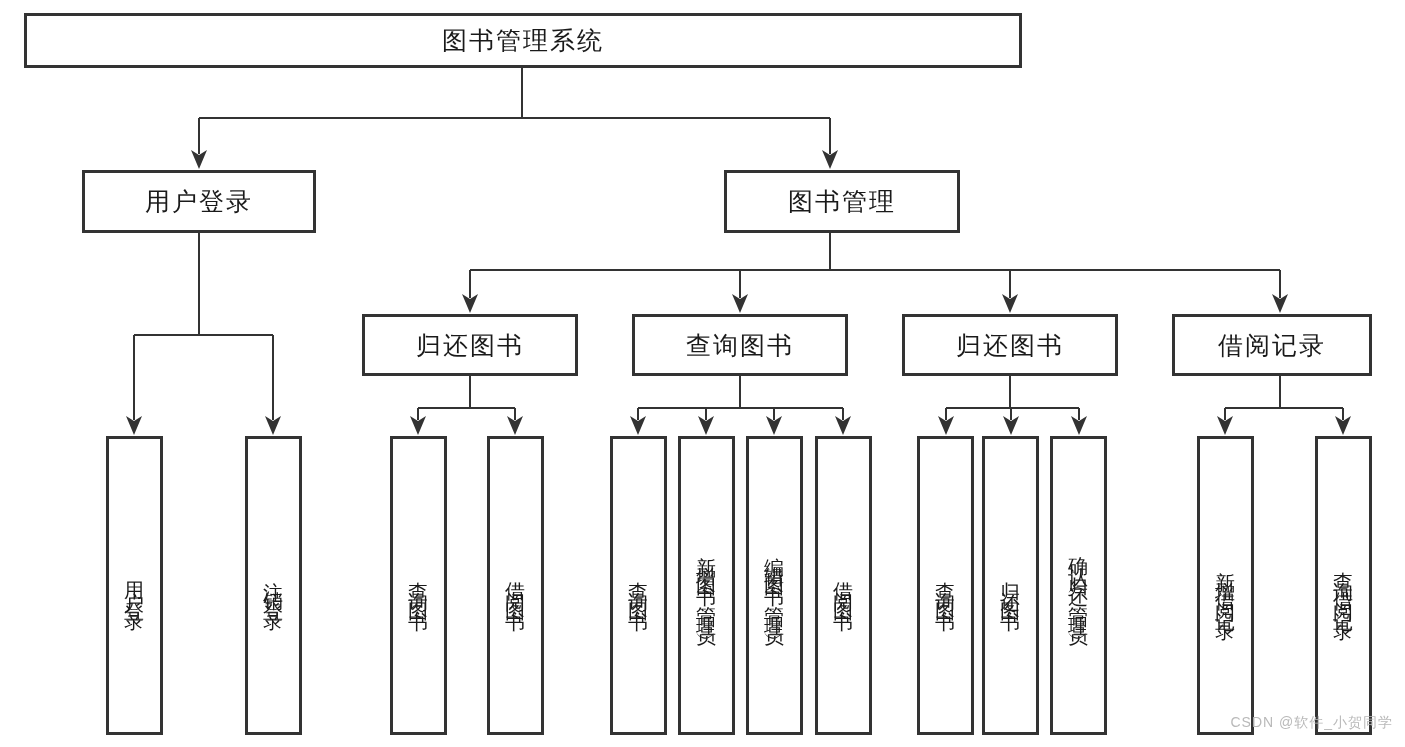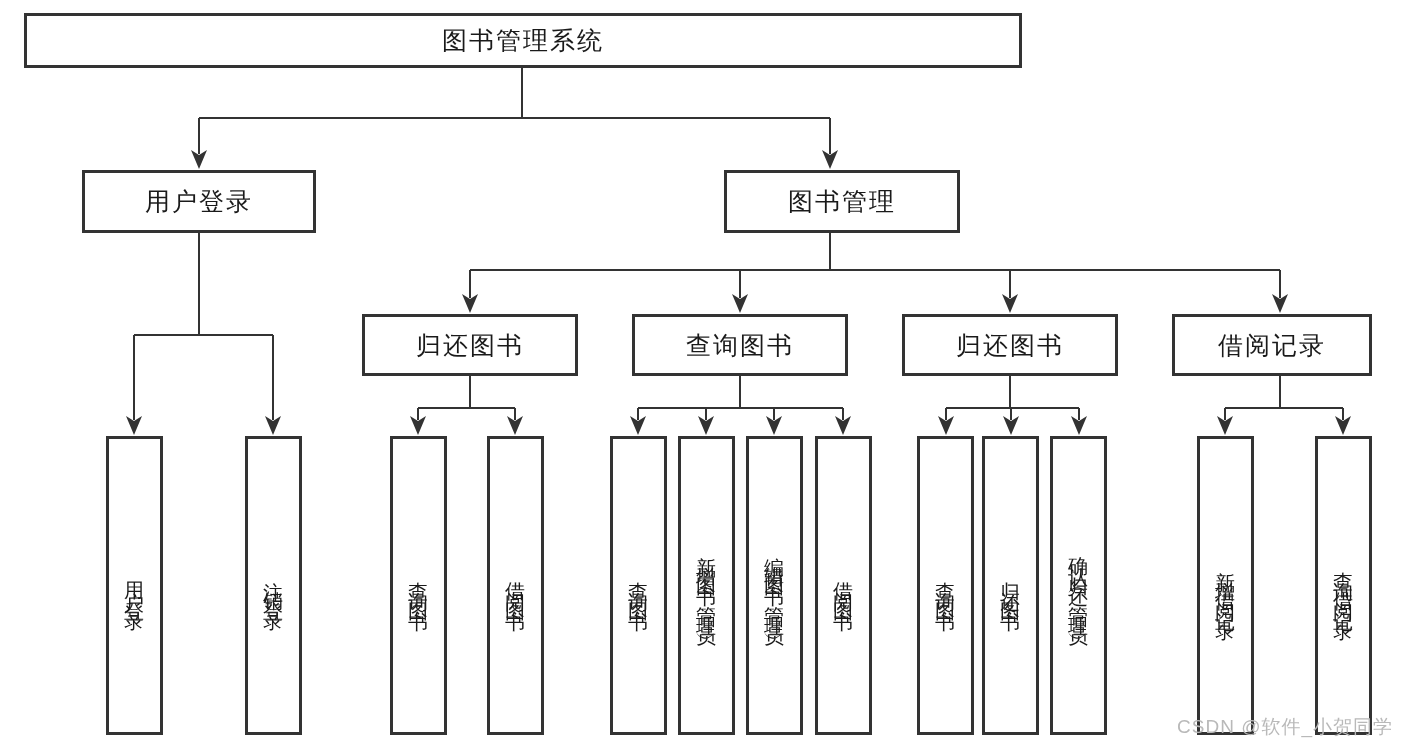--- a/index.html
+++ b/index.html
@@ -33,21 +33,21 @@
   .vbox .vtext{
     writing-mode:vertical-rl;
     text-orientation:mixed;
     letter-spacing:10px;
     line-height:1;
     white-space:nowrap;
   }
   .watermark{
     position:absolute;
     right:12px;top:714px;
-    font-size:19px;
+    font-size:14px;
     color:var(--watermark);
     letter-spacing:1px;
     z-index:5;
     pointer-events:none;
   }
 </style>
 </head>
 <body>
 
 <div class="canvas">

